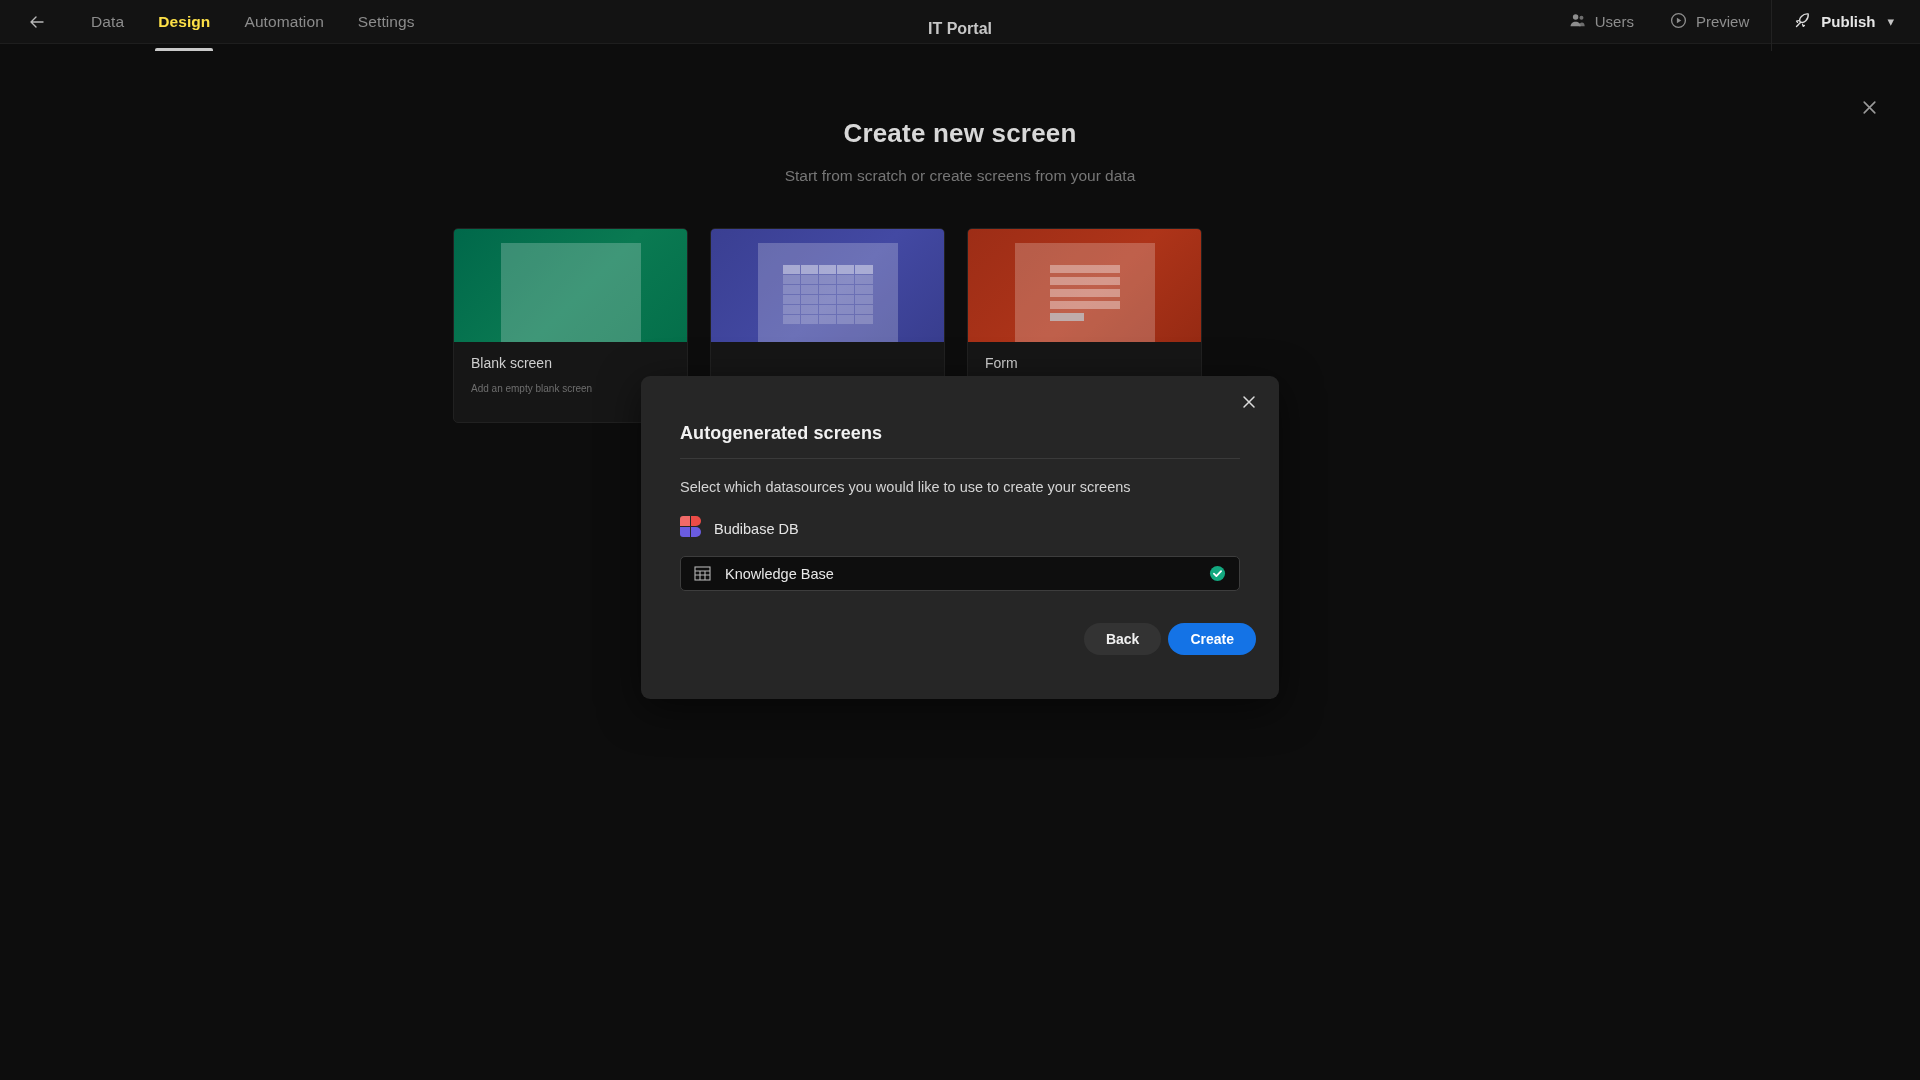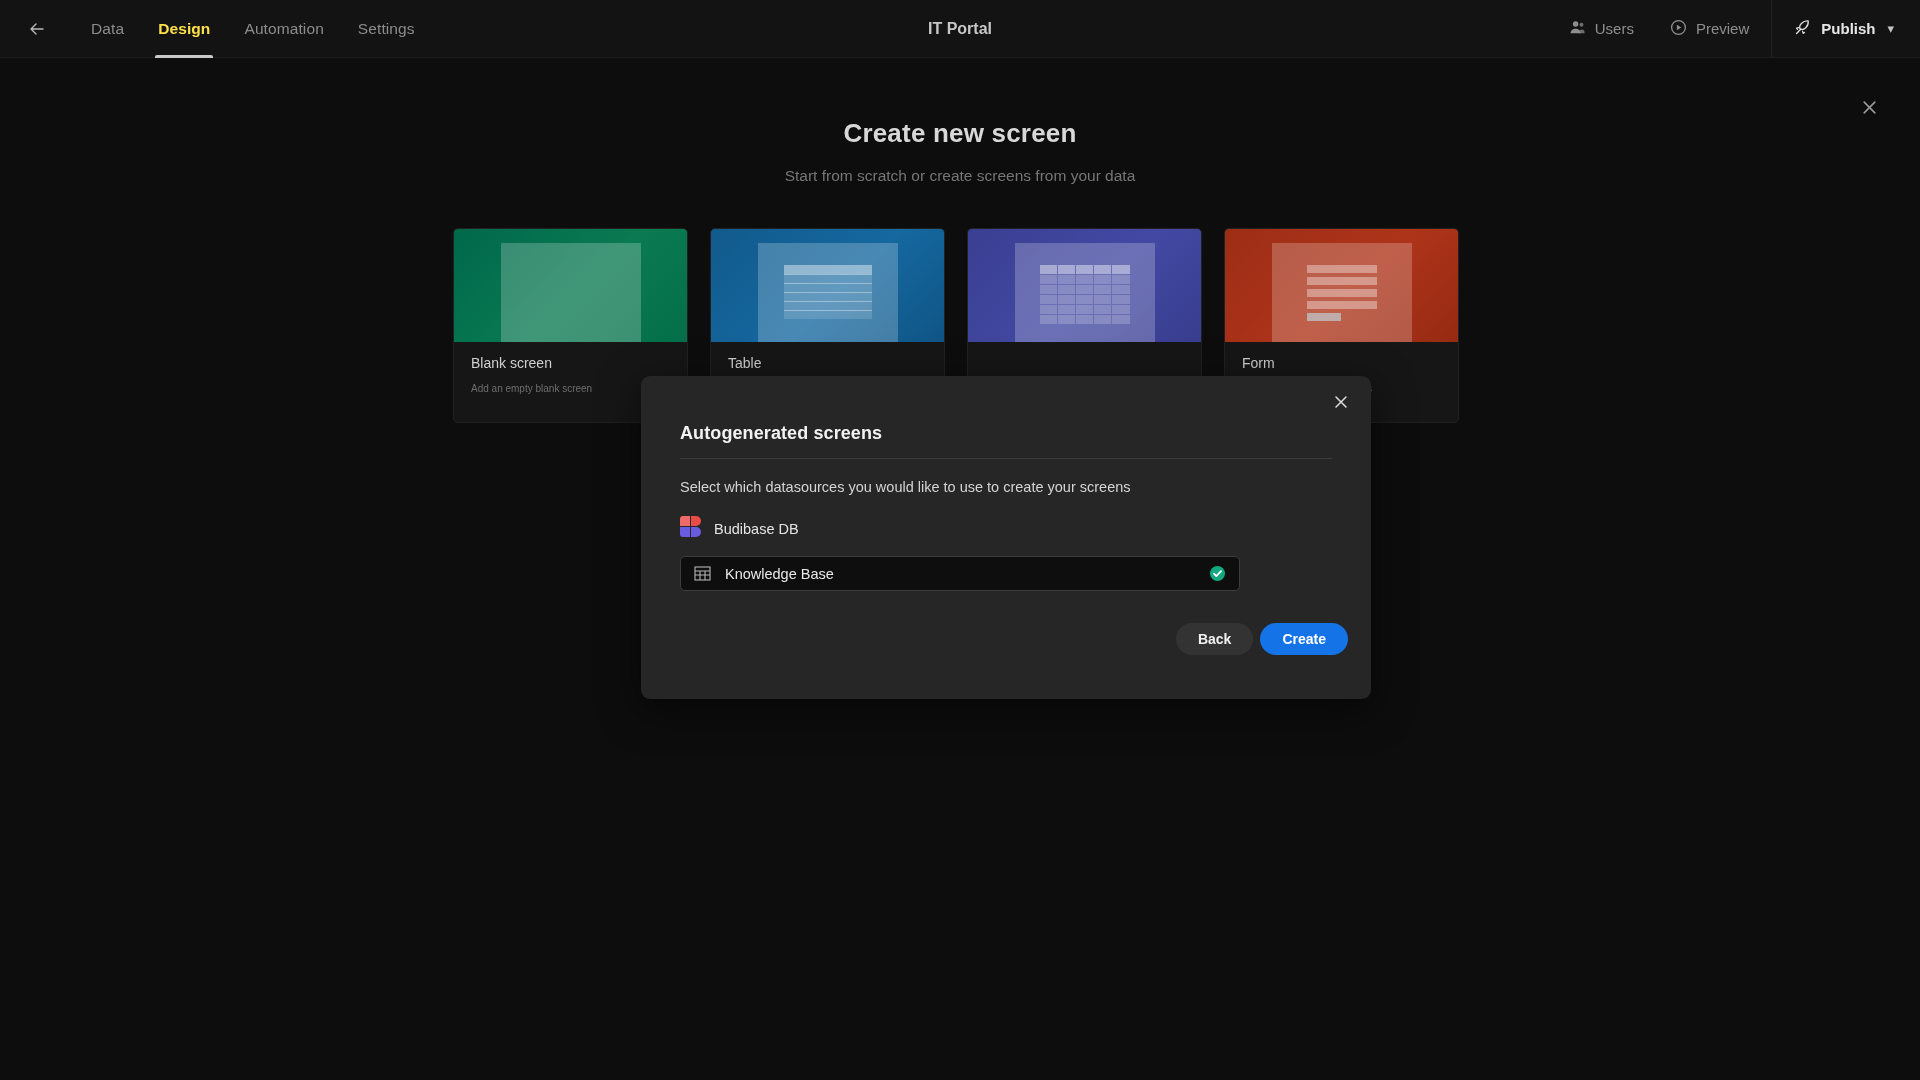--- a/index.html
+++ b/index.html
@@ -6,21 +6,21 @@
   html, body {
     width: 1920px; height: 1080px;
     background: #0d0d0d;
     font-family: "Liberation Sans", sans-serif;
     overflow: hidden;
   }
 
   
   .topbar {
     position: absolute; top: 0; left: 0;
-    width: 1920px; height: 58px;
+    width: 1920px; height: 44px;
     background: #131313;
     border-bottom: 1px solid #1e1e1e;
     display: flex; align-items: center;
   }
   .back-arrow {
     margin-left: 22px; width: 30px; height: 30px;
     display: flex; align-items: center; justify-content: center;
     color: #b9b9b9; cursor: pointer;
   }
   .nav { display: flex; align-items: center; margin-left: 22px; height: 58px; }
@@ -98,21 +98,21 @@
   .mini-grid i { display: block; height: 9px; background: rgba(255,255,255,.2); }
   .mini-grid i.h { background: rgba(255,255,255,.42); }
 
   .mini-form { position: absolute; left: 50%; top: 36px; transform: translateX(-50%); width: 70px; }
   .mini-form b { display: block; height: 8px; margin-bottom: 4px; background: rgba(255,255,255,.36); }
   .mini-form b.s { width: 34px; background: rgba(190,220,230,.62); margin-bottom: 0; }
 
   
   .modal {
     position: absolute; left: 641px; top: 376px;
-    width: 730px; height: 323px;
+    width: 638px; height: 323px;
     background: #262626; border-radius: 9px;
     box-shadow: 0 10px 40px rgba(0,0,0,.55);
   }
   .modal-close {
     position: absolute; right: 17px; top: 13px; width: 26px; height: 26px;
     display: flex; align-items: center; justify-content: center;
     color: #dcdcdc; font-size: 19px; cursor: pointer;
   }
   .modal-title {
     position: absolute; left: 39px; top: 47px;
@@ -242,37 +242,20 @@
   <div class="card">
     <div class="card-art art-blank">
       <div class="inner"></div>
     </div>
     <div class="card-body">
       <div class="card-title">Blank screen</div>
       <div class="card-sub">Add an empty blank screen</div>
     </div>
   </div>
 
-  <div class="card">
-    <div class="card-art art-table">
-      <div class="inner"></div>
-      <div class="mini-table">
-        <div class="hdr"></div>
-          <div class="row"></div>
-          <div class="row"></div>
-        <div class="row"></div>
-          <div class="row"></div>
-          <div class="row"></div>
-      </div>
-    </div>
-    <div class="card-body">
-      <div class="card-title">Table</div>
-      <div class="card-sub"></div>
-    </div>
-  </div>
 
   <div class="card">
     <div class="card-art art-grid">
       <div class="inner"></div>
       <div class="mini-grid">
         <i class="h"></i>
           <i class="h"></i>
           <i class="h"></i>
           <i class="h"></i>
           <i class="h"></i>

